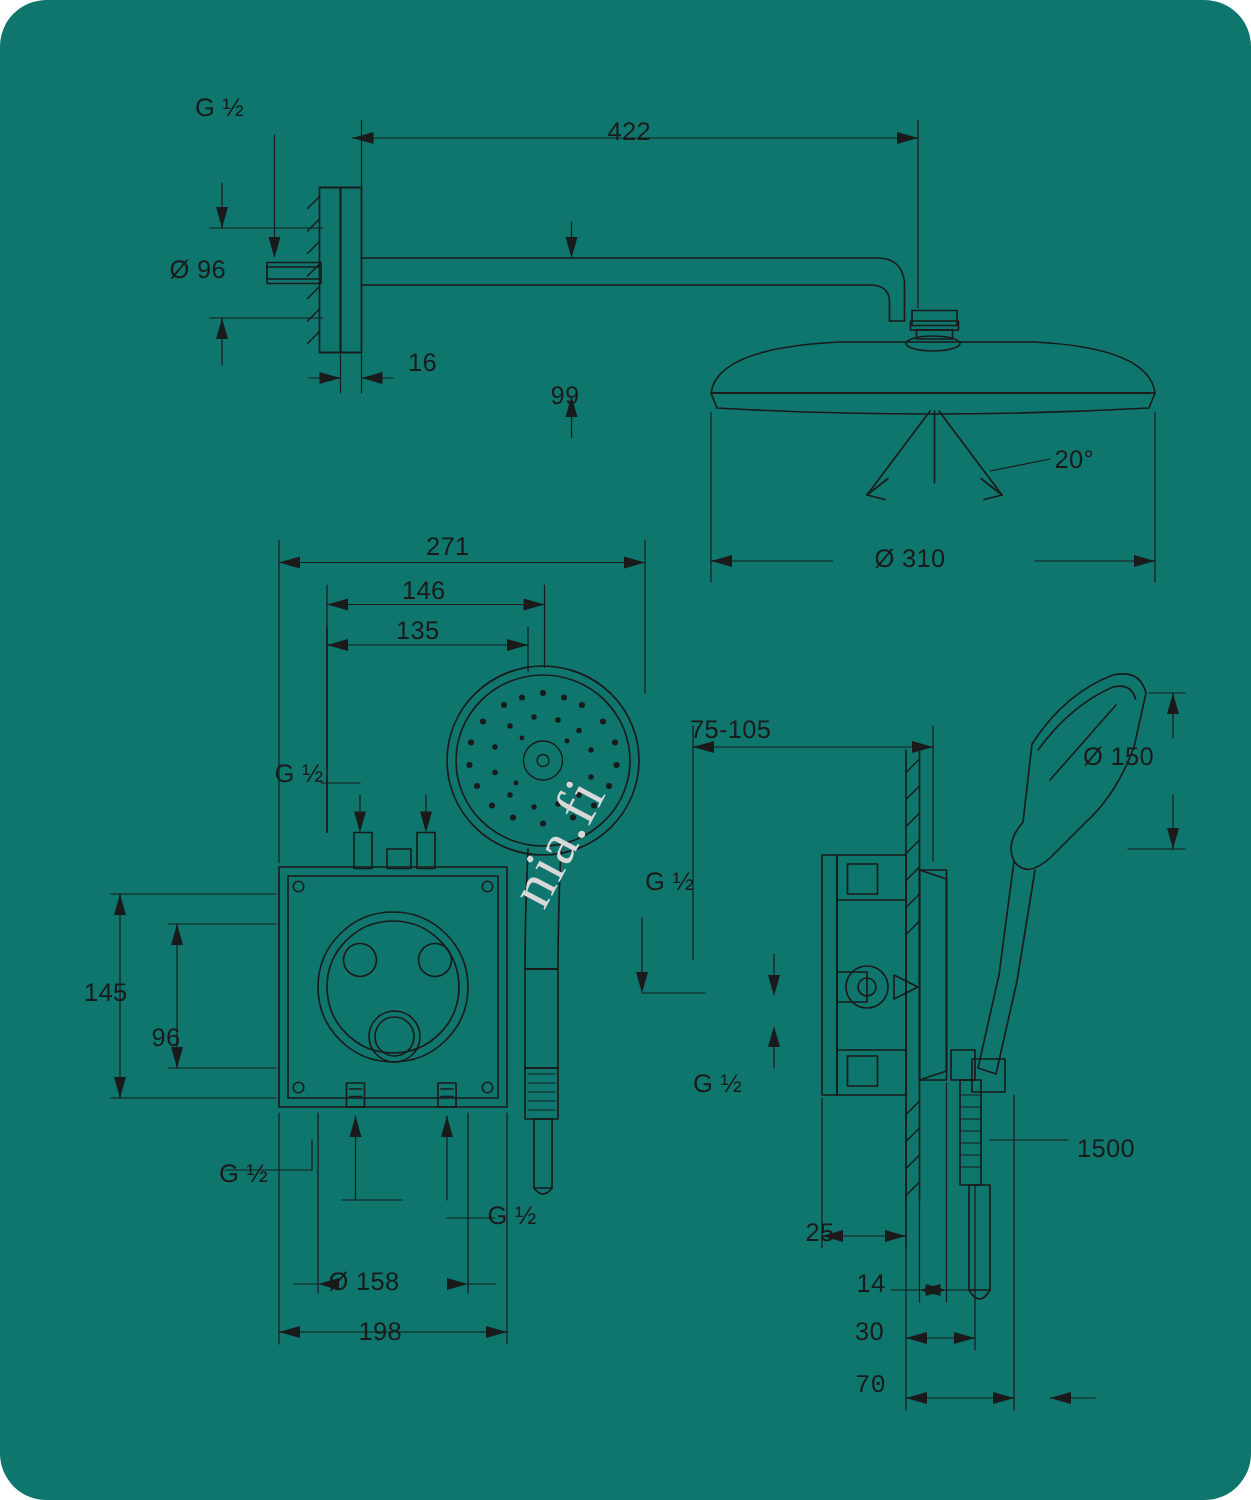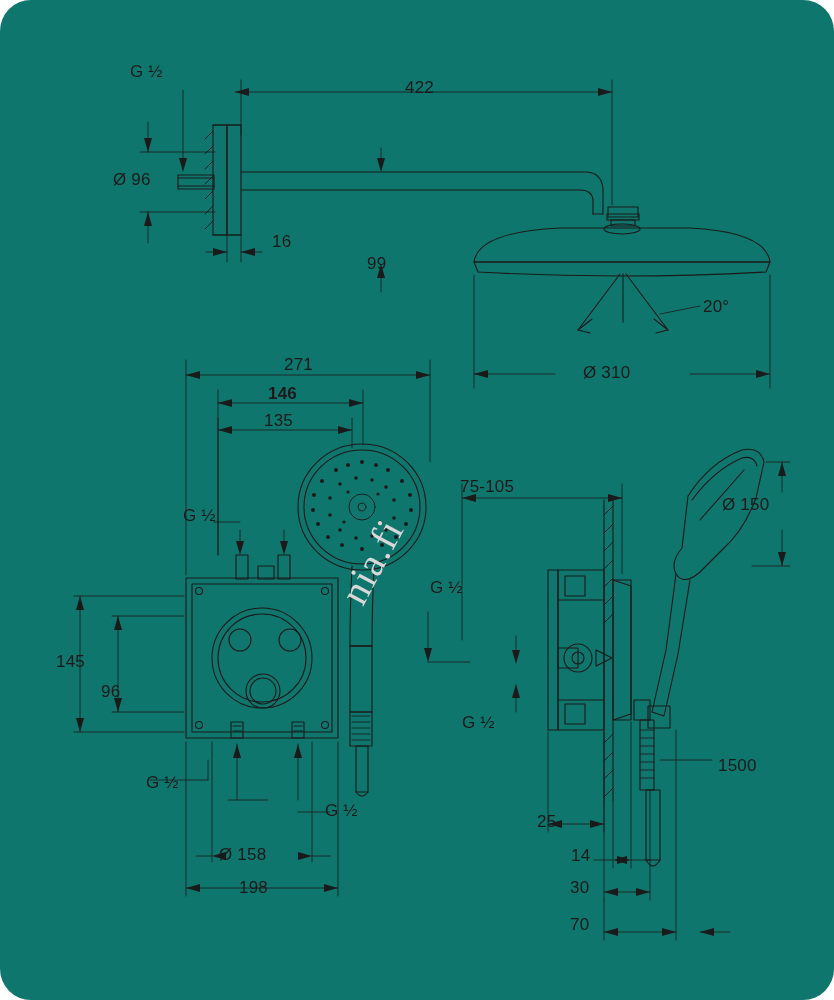--- a/index.html
+++ b/index.html
@@ -389,35 +389,35 @@
 
   <div class="lbl" style="left:130px;top:62px;">G ½</div>
   <div class="lbl" style="left:405px;top:78px;">422</div>
   <div class="lbl" style="left:113px;top:170px;">Ø 96</div>
   <div class="lbl" style="left:272px;top:232px;">16</div>
   <div class="lbl" style="left:367px;top:214px;margin-top:40px;">99</div>
   <div class="lbl" style="left:703px;top:297px;">20°</div>
   <div class="lbl" style="left:583px;top:363px;text-align:center;">Ø 310</div>
 
   <div class="lbl" style="left:284px;top:355px;">271</div>
-  <div class="lbl" style="left:268px;top:384px;font-weight:bold;">146</div>
+  <div class="lbl" style="left:268px;top:384px;">146</div>
   <div class="lbl" style="left:264px;top:411px;">135</div>
   <div class="lbl" style="left:183px;top:506px;">G ½</div>
   <div class="lbl" style="left:430px;top:578px;">G ½</div>
   <div class="lbl" style="left:146px;top:773px;">G ½</div>
   <div class="lbl" style="left:325px;top:801px;">G ½</div>
   <div class="lbl" style="left:56px;top:652px;">145</div>
   <div class="lbl" style="left:101px;top:652px;margin-top:30px;">96</div>
   <div class="lbl" style="left:219px;top:845px;">Ø 158</div>
   <div class="lbl" style="left:239px;top:878px;">198</div>
 
   <div class="lbl" style="left:460px;top:477px;">75-105</div>
   <div class="lbl" style="left:462px;top:713px;">G ½</div>
   <div class="lbl" style="left:722px;top:495px;">Ø 150</div>
   <div class="lbl" style="left:718px;top:756px;">1500</div>
   <div class="lbl" style="left:503px;top:812px;margin-left:34px;">25</div>
   <div class="lbl" style="left:571px;top:846px;">14</div>
   <div class="lbl" style="left:570px;top:878px;">30</div>
-  <div class="lbl" style="left:570px;top:915px;">70</div>
+  <div class="lbl" style="left:570px;top:915px;font-family:Liberation Mono, monospace;">70</div>
 
   <div class="wm" style="left:330px;top:590px;">nia.fi</div>
 
 </div>
 
 </body></html>

